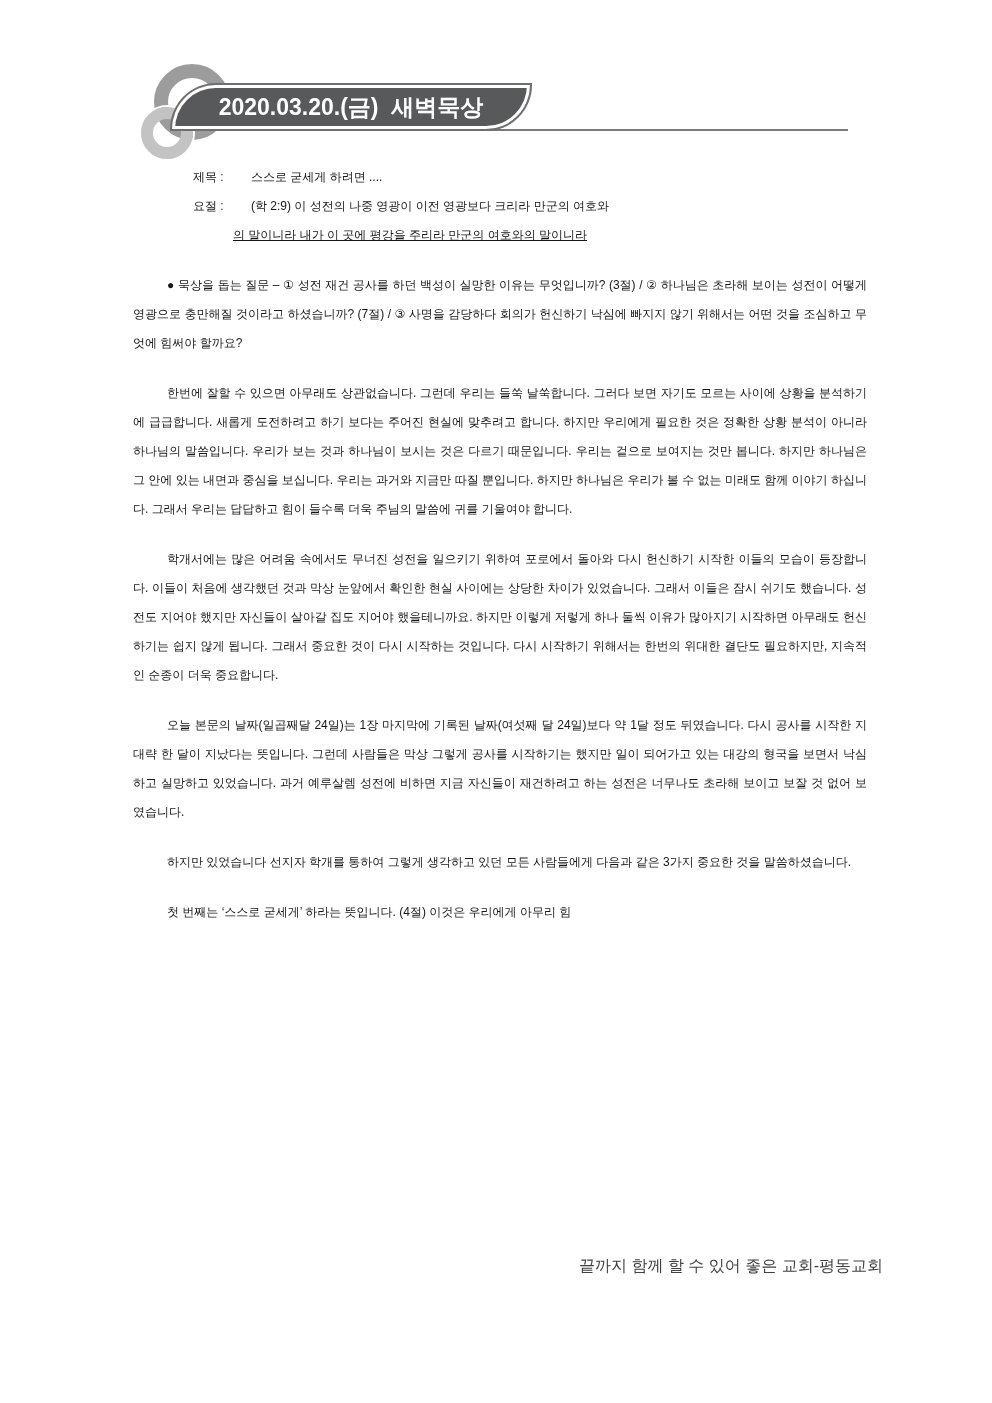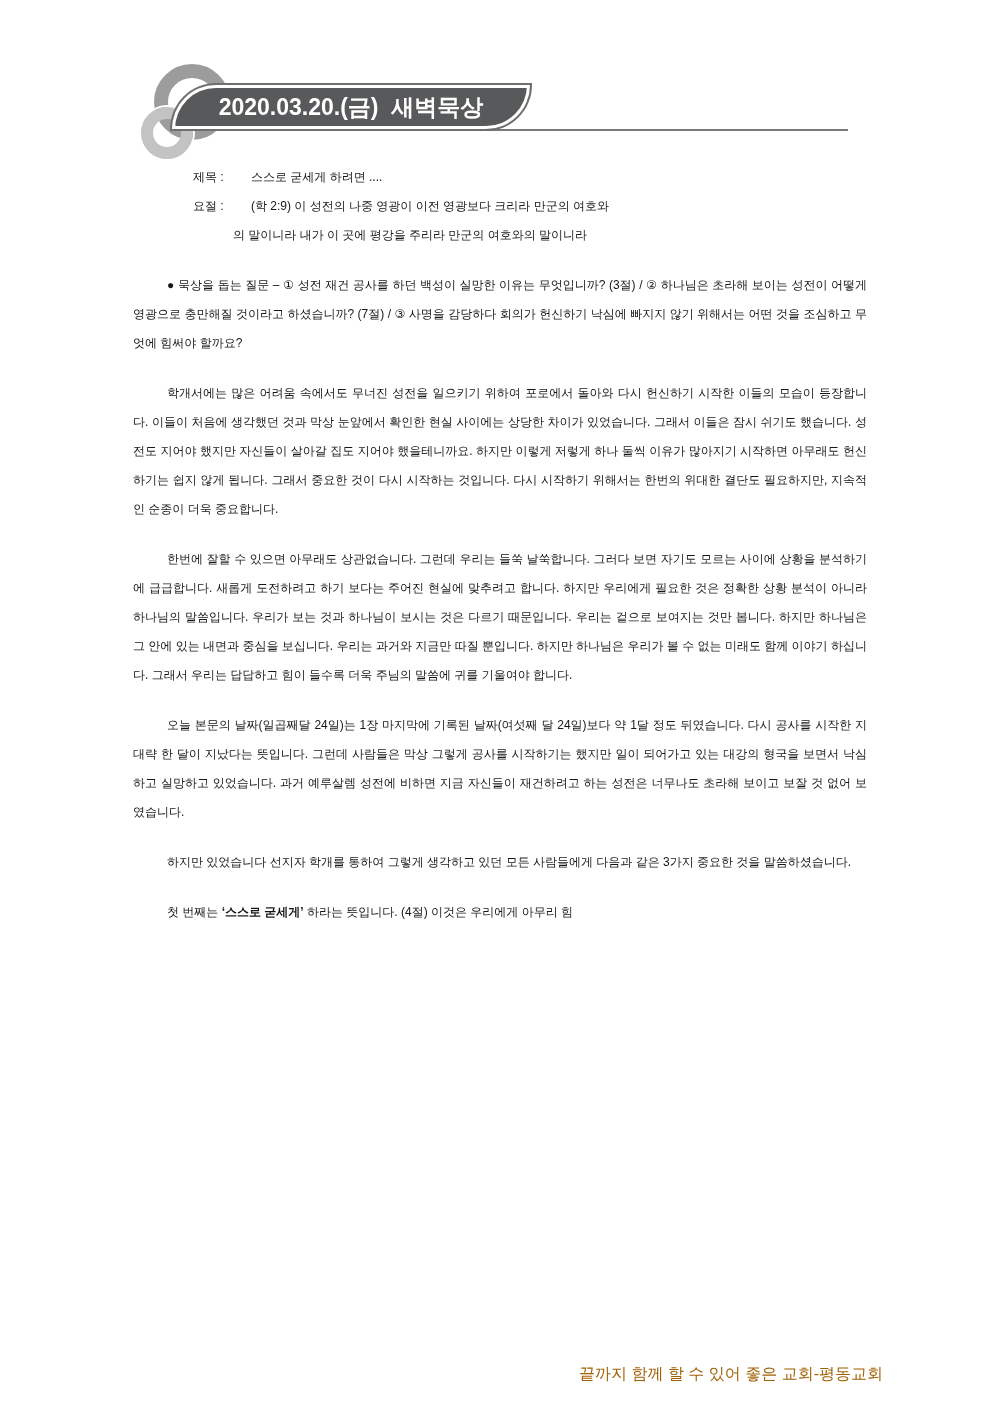--- a/index.html
+++ b/index.html
@@ -67,37 +67,37 @@
     position: absolute;
     left: 133px; top: 163px;
     width: 734px;
     font-size: 12px;
     line-height: 29px;
   }
   .meta-block { margin-left: 60px; }
   .meta-row { display: flex; }
   .meta-label { flex: 0 0 58px; white-space: nowrap; }
   .meta-value { flex: 1; }
-  .verse-line2 { margin-left: -18px; }
+  .verse-line2 { margin-left: -18px; text-decoration: underline; }
 
   .para {
     margin: 21px 0 0 0;
     text-indent: 34px;
     text-align: justify;
     word-break: break-all;
   }
   .para:last-of-type { text-align: left; }
-  .bold-quote { font-weight: bold; }
+  .bold-quote { font-weight: normal; }
 
   .footer-line {
     position: absolute;
-    left: 133px; right: 109px; top: 1364px;
+    left: 133px; right: 109px; top: 1256px;
     text-align: right;
     font-size: 16px;
-    color: #a16207;
+    color: #404040;
   }
 </style>
 </head>
 <body>
 
 <div class="page">
 
   <div class="rule-line"></div>
   <div class="ring-large"></div>
   <div class="ring-small"></div>
@@ -116,22 +116,22 @@
         <span class="meta-label">요절 :</span>
         <span class="meta-value">
           <div>(학 2:9) 이 성전의 나중 영광이 이전 영광보다 크리라 만군의 여호와</div>
           <div class="verse-line2">의 말이니라 내가 이 곳에 평강을 주리라 만군의 여호와의 말이니라</div>
         </span>
       </div>
     </div>
 
     <p class="para"><span>● </span><span>묵상을 돕는 질문 – ① 성전 재건 공사를 하던 백성이 실망한 이유는 무엇입니까? (3절) / ② 하나님은 초라해 보이는 성전이 어떻게 영광으로 충만해질 것이라고 하셨습니까? (7절) / ③ 사명을 감당하다 회의가 헌신하기 낙심에 빠지지 않기 위해서는 어떤 것을 조심하고 무엇에 힘써야 할까요?</span></p>
 
+    <p class="para">한번에 잘할 수 있으면 아무래도 상관없습니다. 그런데 우리는 들쑥 날쑥합니다. 그러다 보면 자기도 모르는 사이에 상황을 분석하기에 급급합니다. 새롭게 도전하려고 하기 보다는 주어진 현실에 맞추려고 합니다. 하지만 우리에게 필요한 것은 정확한 상황 분석이 아니라 하나님의 말씀입니다. 우리가 보는 것과 하나님이 보시는 것은 다르기 때문입니다. 우리는 겉으로 보여지는 것만 봅니다. 하지만 하나님은 그 안에 있는 내면과 중심을 보십니다. 우리는 과거와 지금만 따질 뿐입니다. 하지만 하나님은 우리가 볼 수 없는 미래도 함께 이야기 하십니다. 그래서 우리는 답답하고 힘이 들수록 더욱 주님의 말씀에 귀를 기울여야 합니다.</p>
     <p class="para">학개서에는 많은 어려움 속에서도 무너진 성전을 일으키기 위하여 포로에서 돌아와 다시 헌신하기 시작한 이들의 모습이 등장합니다. 이들이 처음에 생각했던 것과 막상 눈앞에서 확인한 현실 사이에는 상당한 차이가 있었습니다. 그래서 이들은 잠시 쉬기도 했습니다. 성전도 지어야 했지만 자신들이 살아갈 집도 지어야 했을테니까요. 하지만 이렇게 저렇게 하나 둘씩 이유가 많아지기 시작하면 아무래도 헌신하기는 쉽지 않게 됩니다. 그래서 중요한 것이 다시 시작하는 것입니다. 다시 시작하기 위해서는 한번의 위대한 결단도 필요하지만, 지속적인 순종이 더욱 중요합니다.</p>
-    <p class="para">한번에 잘할 수 있으면 아무래도 상관없습니다. 그런데 우리는 들쑥 날쑥합니다. 그러다 보면 자기도 모르는 사이에 상황을 분석하기에 급급합니다. 새롭게 도전하려고 하기 보다는 주어진 현실에 맞추려고 합니다. 하지만 우리에게 필요한 것은 정확한 상황 분석이 아니라 하나님의 말씀입니다. 우리가 보는 것과 하나님이 보시는 것은 다르기 때문입니다. 우리는 겉으로 보여지는 것만 봅니다. 하지만 하나님은 그 안에 있는 내면과 중심을 보십니다. 우리는 과거와 지금만 따질 뿐입니다. 하지만 하나님은 우리가 볼 수 없는 미래도 함께 이야기 하십니다. 그래서 우리는 답답하고 힘이 들수록 더욱 주님의 말씀에 귀를 기울여야 합니다.</p>
     <p class="para">오늘 본문의 날짜(일곱째달 24일)는 1장 마지막에 기록된 날짜(여섯째 달 24일)보다 약 1달 정도 뒤였습니다. 다시 공사를 시작한 지 대략 한 달이 지났다는 뜻입니다. 그런데 사람들은 막상 그렇게 공사를 시작하기는 했지만 일이 되어가고 있는 대강의 형국을 보면서 낙심하고 실망하고 있었습니다. 과거 예루살렘 성전에 비하면 지금 자신들이 재건하려고 하는 성전은 너무나도 초라해 보이고 보잘 것 없어 보였습니다.</p>
     <p class="para">하지만 있었습니다 선지자 학개를 통하여 그렇게 생각하고 있던 모든 사람들에게 다음과 같은 3가지 중요한 것을 말씀하셨습니다.</p>
 
     <p class="para"><span>첫 번째는 </span><span class="bold-quote">‘스스로 굳세게’</span><span> 하라는 뜻입니다. (4절) 이것은 우리에게 아무리 힘</span></p>
 
   </div>
 
   <div class="footer-line">끝까지 함께 할 수 있어 좋은 교회-평동교회</div>
 
 </div>

